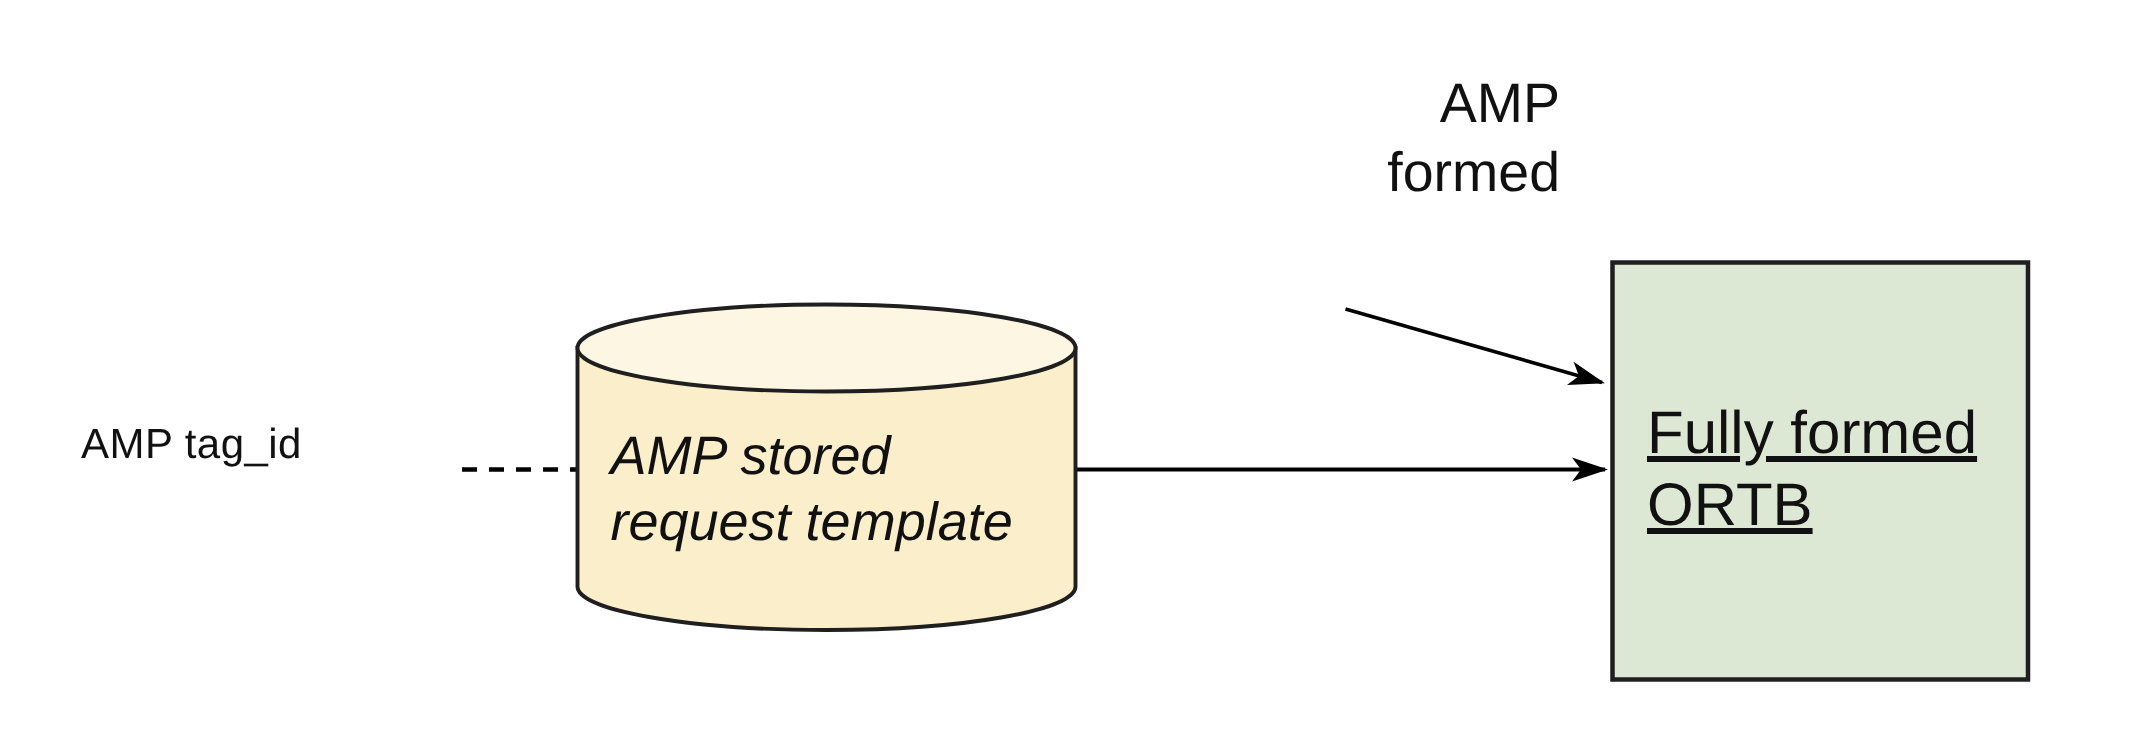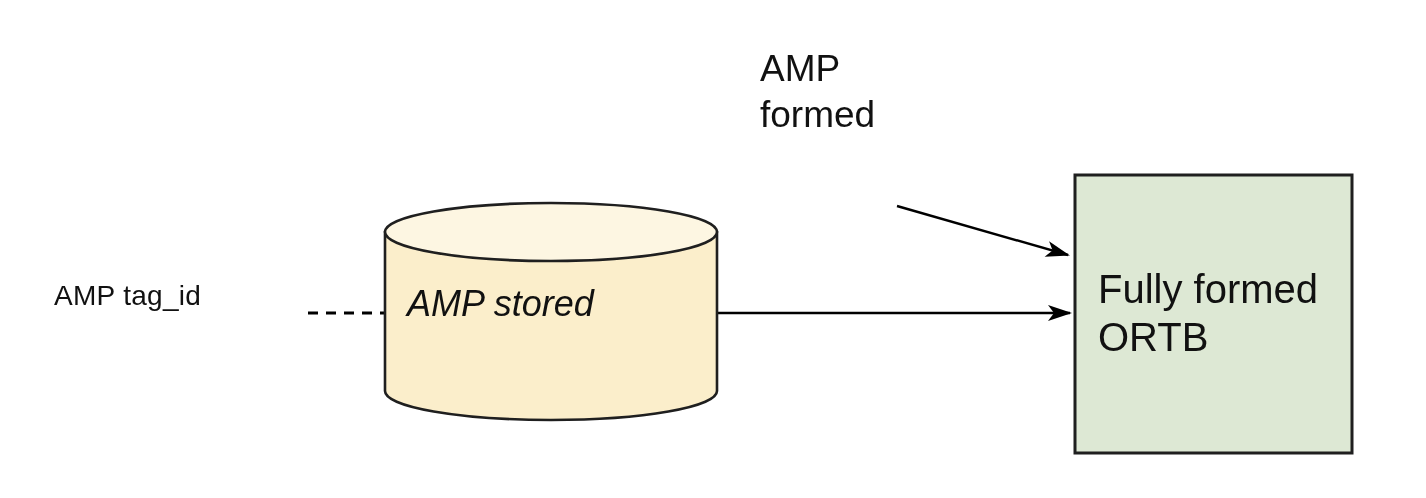--- a/index.html
+++ b/index.html
@@ -30,36 +30,37 @@
     left: 54px;
     top: 274px;
     font-size: 28px;
     line-height: 44px;
     letter-spacing: 0.3px;
   }
   .label-queryparams {
     left: 760px;
     top: 46px;
     width: 280px;
-    text-align: left;
+    text-align: right;
     font-size: 37px;
     line-height: 46px;
   }
   .label-cylinder {
     left: 407px;
     top: 282px;
     font-size: 36px;
     line-height: 44px;
     font-style: italic;
   }
   .label-ortb {
     left: 1098px;
     top: 265px;
     font-size: 40px;
     line-height: 48px;
+    text-decoration: underline;
   }
 </style>
 </head>
 <body>
 
 <div class="stage">
 
   <svg class="diagram-svg" viewBox="0 0 1426 498" xmlns="http://www.w3.org/2000/svg">
     <defs>
       <marker id="arrowhead" markerUnits="userSpaceOnUse" markerWidth="26" markerHeight="18" viewBox="0 0 26 18" refX="23" refY="9" orient="auto">
@@ -83,20 +84,21 @@
 
   <div class="label label-tagid">AMP tag_id</div>
 
   <div class="label label-queryparams">
     <div>AMP</div>
     <div>formed</div>
   </div>
 
   <div class="label label-cylinder">
     <div>AMP stored</div>
+    <div>request template</div>
   </div>
 
   <div class="label label-ortb">
     <div>Fully formed</div>
     <div>ORTB</div>
   </div>
 
 </div>
 
 </body></html>

